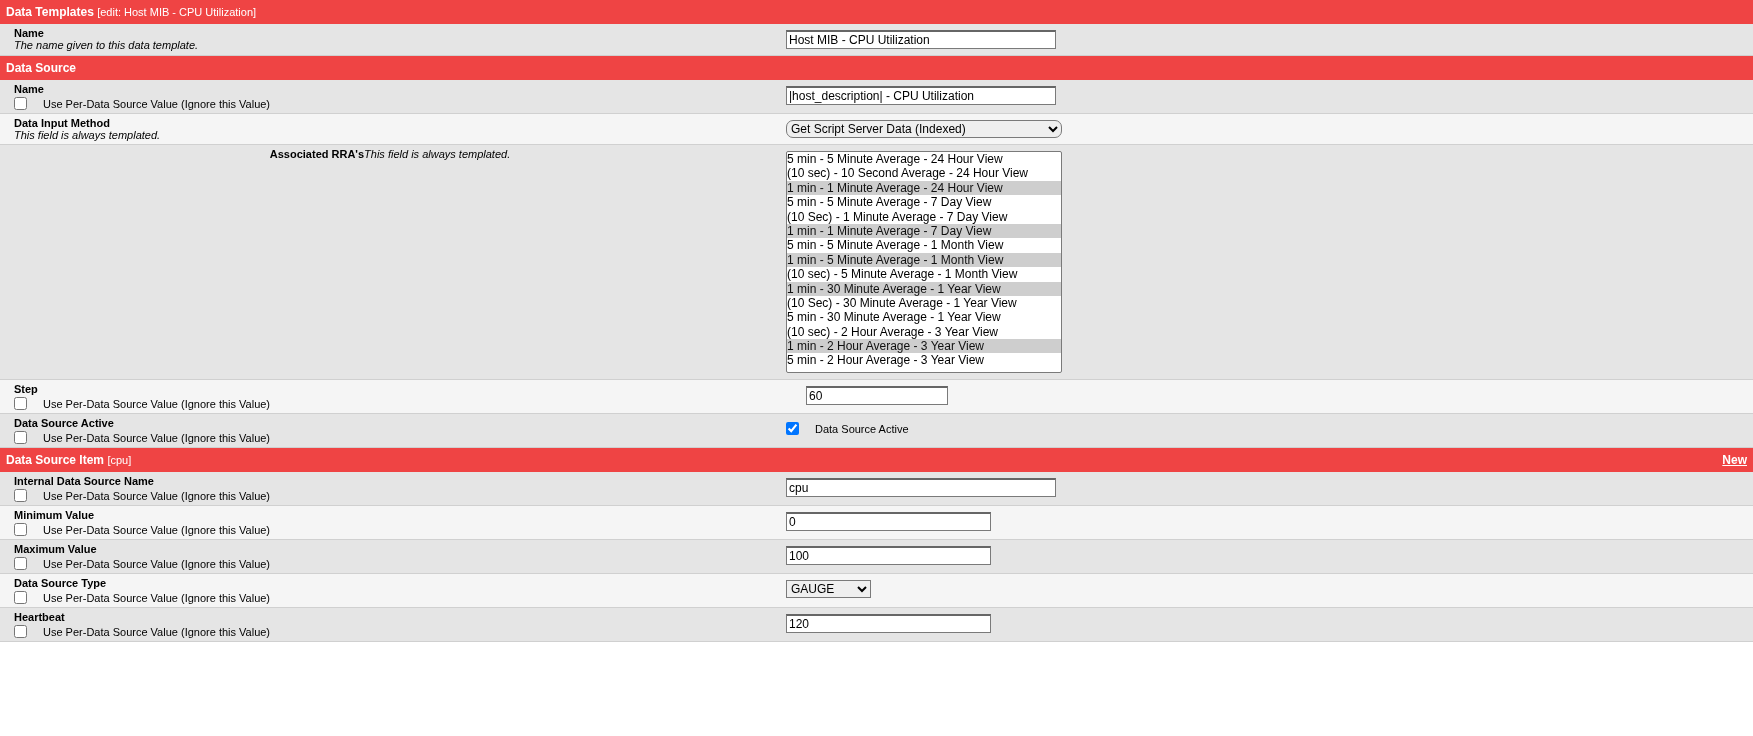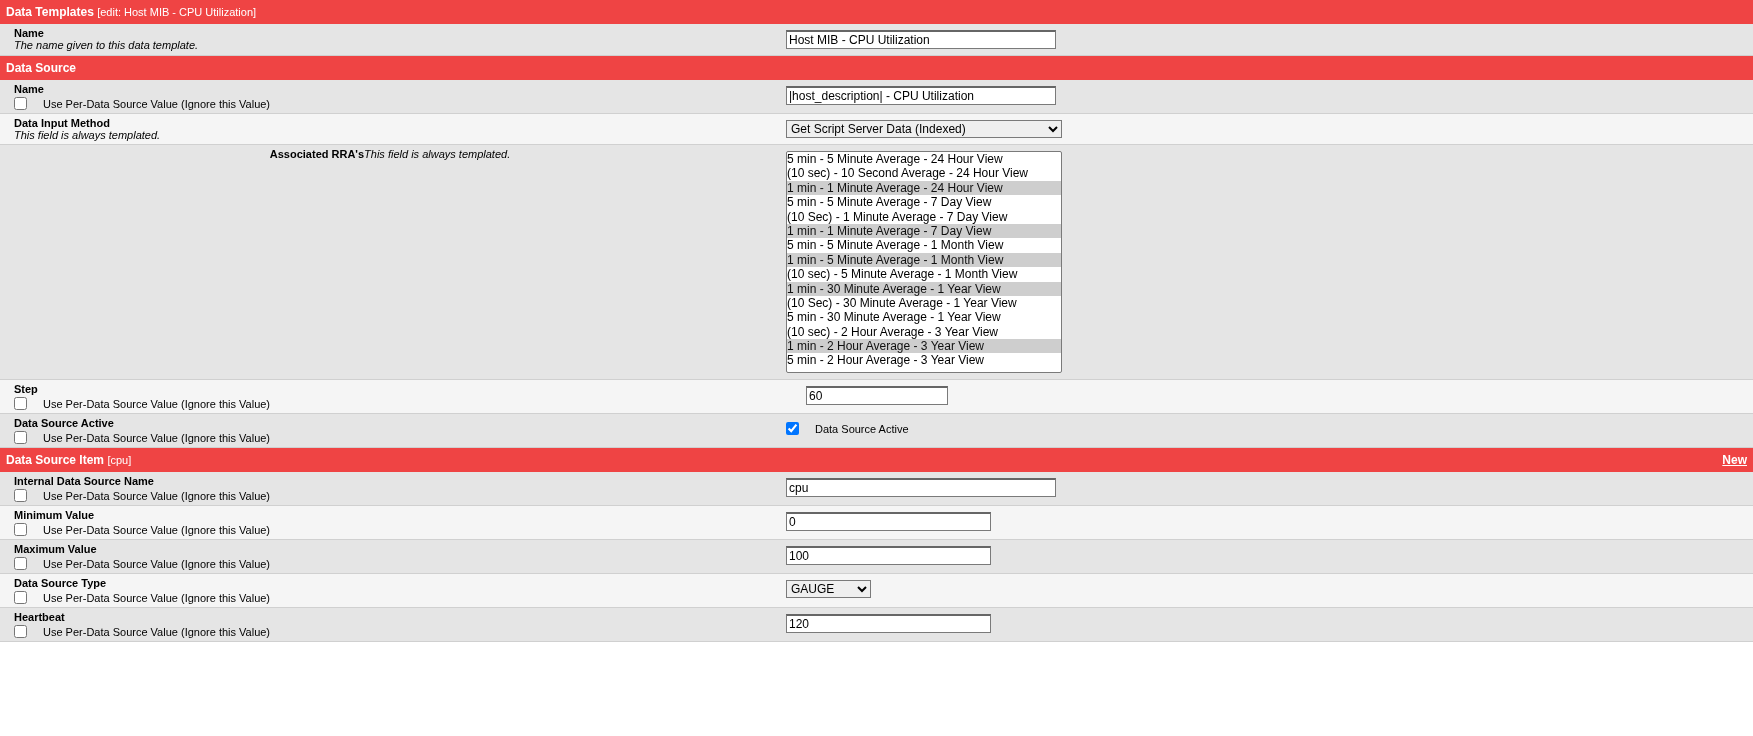--- a/index.html
+++ b/index.html
@@ -13,21 +13,21 @@
   .left-col { width: 780px; padding: 3px 14px; }
   .right-col { flex: 1; padding: 6px 6px; }
   .label { font-weight: bold; font-size: 11px; }
   .desc { font-style: italic; font-size: 11px; color: #000; }
   .chk-line { font-size: 11px; display: flex; align-items: flex-end; gap: 16px; margin-top: 2px; }
   input[type="text"] { font-family: Verdana, Arial, sans-serif; font-size: 12px; padding: 1px 2px; border: 1px solid #7a7a7a; border-top: 2px solid #666; }
   .text-wide { width: 270px; }
   .text-med { width: 205px; }
   select.listbox { width: 276px; height: 222px; font-family: Verdana, Arial, sans-serif; font-size: 12px; border: 1px solid #7a7a7a; }
   select.dropdown { font-family: Verdana, Arial, sans-serif; font-size: 12px; border: 1px solid #7a7a7a; }
-  .dropdown-wide { width: 276px; }
+  .dropdown-wide { width: 276px; border-radius: 7px; }
   .dropdown-sm { width: 85px; }
   input[type="checkbox"] { margin: 0; }
   .row-tall .left-col { display: flex; flex-direction: row; justify-content: center; min-height: 222px; }
   a.newlink { color: #fff; text-decoration: underline; text-align: right; }
 </style>
 </head>
 <body>
 
 <div class="section-header">
   <span>Data Templates</span>

